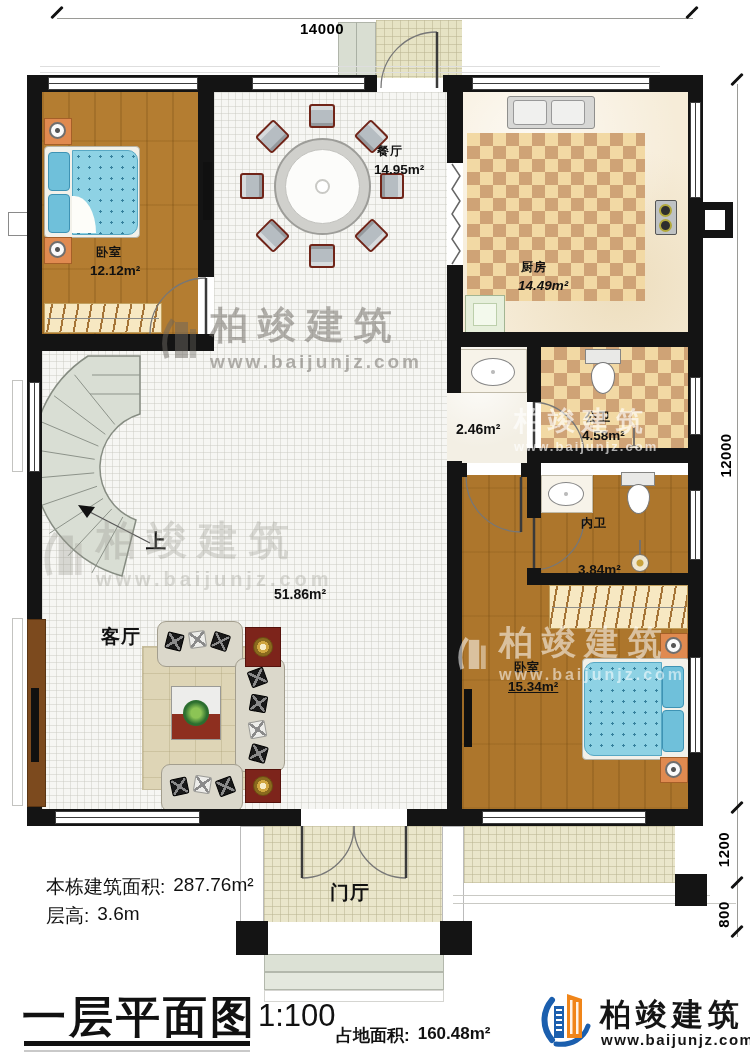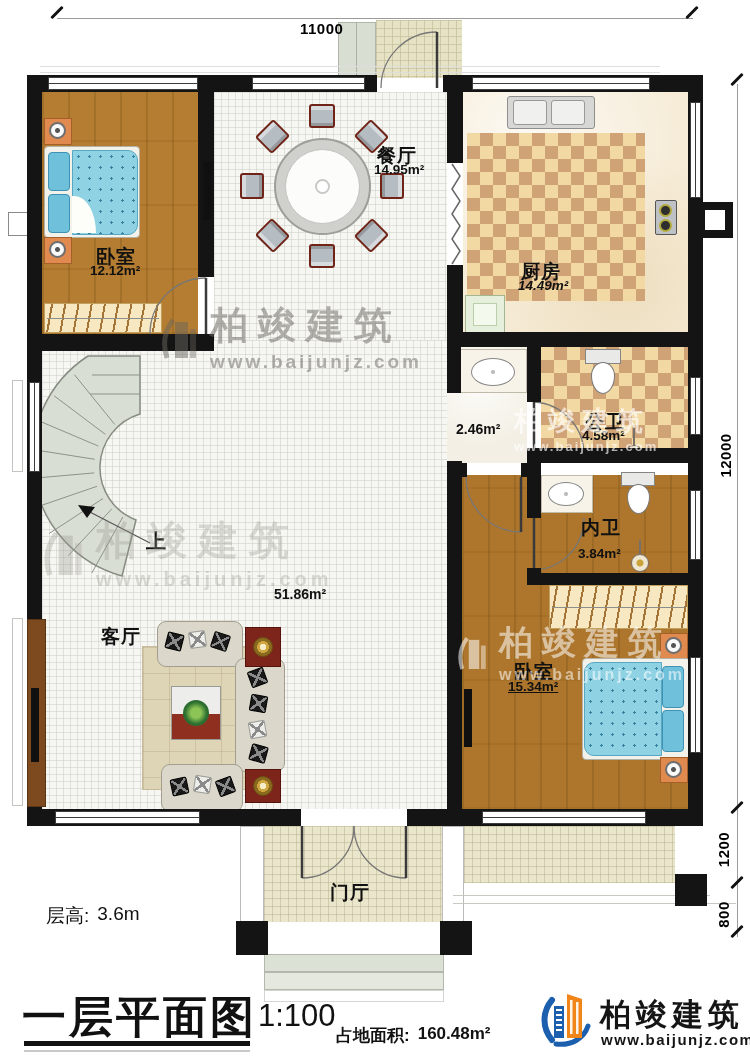--- a/index.html
+++ b/index.html
@@ -14,21 +14,21 @@
   .checker{position:absolute;background-color:#f2d9a4;background-image:linear-gradient(45deg,#cfa376 25%,transparent 25%,transparent 75%,#cfa376 75%),linear-gradient(45deg,#cfa376 25%,transparent 25%,transparent 75%,#cfa376 75%);background-position:0 0,13px 13px;background-size:26px 26px;}
   .lightmarble{position:absolute;background-color:#f3efe4;background-image:radial-gradient(circle at 40% 30%,rgba(255,255,255,.8),transparent 70%);}
   
   .w{position:absolute;background:#141414;}
   .win{position:absolute;background:#fff;border:1px solid #3c3c3c;box-sizing:border-box;}
   .win.h::after{content:"";position:absolute;left:0;right:0;top:50%;margin-top:-1px;border-top:1px solid #3c3c3c;}
   .win.v::after{content:"";position:absolute;top:0;bottom:0;left:50%;margin-left:-1px;border-left:1px solid #3c3c3c;}
   .sill{position:absolute;background:#fff;border:1px solid #c3c3c0;box-sizing:border-box;}
   .gline{position:absolute;background:#c9c9c4;}
   
-  .rl{position:absolute;font-weight:bold;color:#111;font-size:19px;letter-spacing:1px;white-space:nowrap;}
+  .rl{position:absolute;font-weight:bold;color:#111;font-size:12px;letter-spacing:1px;white-space:nowrap;}
   .ra{position:absolute;font-weight:bold;color:#111;font-size:13.5px;white-space:nowrap;}
   .dim{position:absolute;font-weight:bold;font-size:15px;color:#000;white-space:nowrap;letter-spacing:.5px;}
   .tick{position:absolute;width:16px;height:3px;background:#111;transform:rotate(-45deg);border-radius:1px;}
   .dline{position:absolute;background:#9a9a96;}
   
   .nstand{position:absolute;background:#e08a50;border:1px solid #a55f28;box-sizing:border-box;}
   .nlamp{position:absolute;left:4px;top:3px;width:17px;height:17px;border-radius:50%;border:2px solid #6f6f6f;background:radial-gradient(circle,#555 2px,#fafafa 3px);box-sizing:border-box;}
   .bedbase{position:absolute;background:#f2f1ea;border:1px solid #b5b2a5;border-radius:4px;}
   .pillow{position:absolute;background:#6fc0da;border:1px solid #3e93b4;border-radius:4px;}
   .mattress{position:absolute;background-color:#8ed2e4;background-image:radial-gradient(#35809c 1.2px,transparent 1.4px);background-size:11px 11px;border:1px solid #57a8c4;}
@@ -243,21 +243,21 @@
   <div class="rl" style="left:96px;top:244px;">卧室</div>
   <div class="ra" style="left:90px;top:263px;">12.12m²</div>
   <div class="rl" style="left:377px;top:143px;">餐厅</div>
   <div class="ra" style="left:374px;top:162px;">14.95m²</div>
   <div class="rl" style="left:521px;top:259px;">厨房</div>
   <div class="ra" style="left:518px;top:278px;font-style:italic;">14.49m²</div>
   <div class="rl" style="left:585px;top:409px;">公卫</div>
   <div class="ra" style="left:582px;top:428px;">4.58m²</div>
   <div class="ra" style="left:456px;top:421px;font-size:14px;">2.46m²</div>
   <div class="rl" style="left:581px;top:515px;">内卫</div>
-  <div class="ra" style="left:578px;top:546px;">3.84m²</div>
+  <div class="ra" style="left:578px;top:562px;">3.84m²</div>
   <div class="rl" style="left:514px;top:659px;">卧室</div>
   <div class="ra" style="left:508px;top:679px;text-decoration:underline;">15.34m²</div>
   <div class="rl" style="left:101px;top:624px;font-size:19px;">客厅</div>
   <div class="ra" style="left:274px;top:586px;font-size:14px;">51.86m²</div>
   <div class="rl" style="left:330px;top:880px;font-size:19px;">门厅</div>
   <div class="rl" style="left:146px;top:528px;font-size:20px;">上</div>
 
   <div class="wm" style="left:158px;top:300px;color:rgba(105,102,95,.5);">
     <svg width="42" height="50" viewBox="0 0 42 50">
         <path d="M9 46 Q2 25 15 8" stroke="currentColor" fill="none" stroke-width="5"></path>
@@ -294,30 +294,34 @@
       </svg>
     <div>
         <div class="t1" style="font-size:34px;letter-spacing:9px;">柏竣建筑</div>
         <div class="t2" style="font-size:16px;letter-spacing:3px;">www.baijunjz.com</div>
       </div>
   </div>
 
   <div class="dline" style="left:57px;top:18px;width:636px;height:1px;"></div>
   <div class="tick" style="left:49px;top:11px;"></div>
   <div class="tick" style="left:684px;top:11px;"></div>
-  <div class="dim" style="left:300px;top:20px;">11000</div>
+  <div class="dim" style="left:300px;top:20px;">14000</div>
   <div class="dline" style="left:737px;top:84px;width:1px;height:853px;"></div>
   <div class="tick" style="left:729px;top:78px;"></div>
   <div class="tick" style="left:729px;top:806px;"></div>
   <div class="tick" style="left:729px;top:881px;"></div>
   <div class="tick" style="left:729px;top:930px;"></div>
   <div class="dim" style="left:703px;top:447px;transform:rotate(-90deg);">12000</div>
   <div class="dim" style="left:706px;top:841px;transform:rotate(-90deg);">1200</div>
   <div class="dim" style="left:710px;top:906px;transform:rotate(-90deg);">800</div>
 
+  <div class="note" style="left:46px;top:874px;">
+    <span>本栋建筑面积:</span>
+    <span>287.76m²</span>
+  </div>
   <div class="note" style="left:46px;top:903px;">
     <span>层高:</span>
     <span>3.6m</span>
   </div>
 
   <div class="abs" style="left:22px;top:988px;font-size:44px;font-weight:bold;color:#111;letter-spacing:3px;">一层平面图</div>
   <div class="abs" style="left:24px;top:1041px;width:226px;height:5px;background:#111;"></div>
   <div class="abs" style="left:24px;top:1050px;width:226px;height:2px;background:#c9c9c9;"></div>
   <div class="abs" style="left:258px;top:998px;font-size:31px;color:#111;">1:100</div>
   <div class="note" style="left:336px;top:1024px;font-size:17px;font-weight:bold;">

